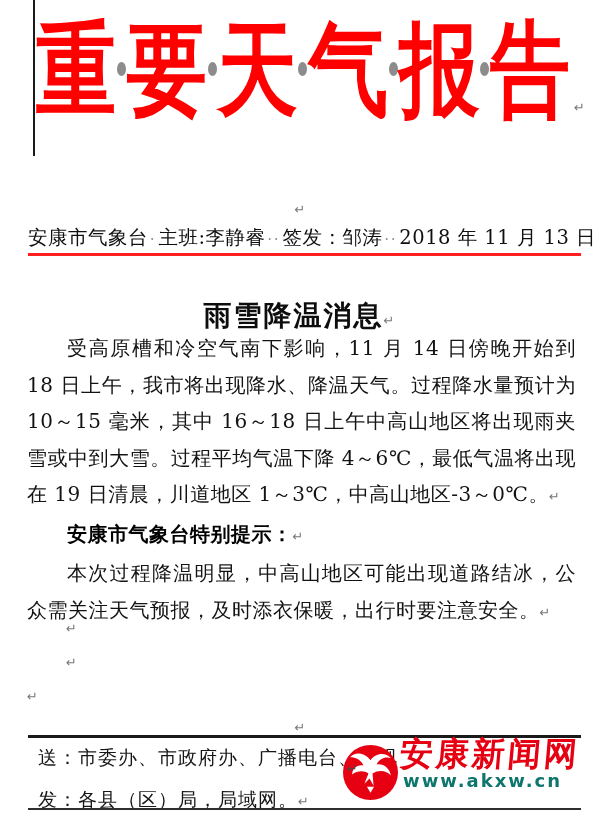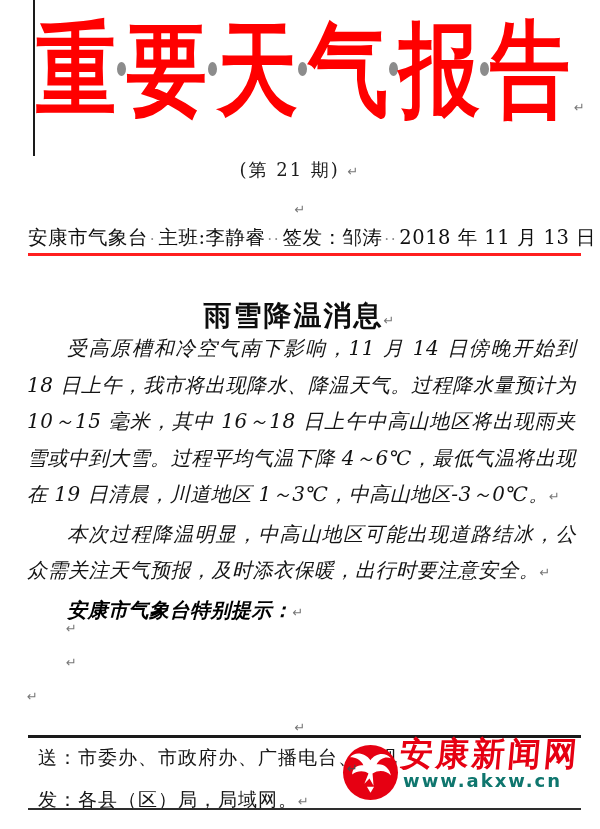--- a/index.html
+++ b/index.html
@@ -44,21 +44,21 @@
   .report-title {
     position:absolute; top:273px; left:0; width:100%; text-align:center;
     font-size:28px; font-weight:700; letter-spacing:2px; color:#0d0d0d;
     font-family:"DejaVu Sans","Liberation Sans",sans-serif;
     margin-top:24px;
   }
 
   .body-text {
     position:absolute; top:330px; left:27px; width:549px;
     font-size:20px; line-height:36.5px; text-align:justify; text-justify:inter-character;
-    color:#131313; letter-spacing:0.5px;font-style:italic;
+    color:#131313; letter-spacing:0.5px;
   }
   .body-text p { text-indent:2em; margin:0; }
   .note-heading { font-weight:700; color:#000; }
 
   .empty-mark { position:absolute; font-size:13px; }
   .em-1 { top:621px; left:66px; }
   .em-2 { top:655px; left:66px; }
   .em-3 { top:689px; left:27px; }
 
   .footer-center-mark { position:absolute; top:717px; left:0; width:100%; text-align:center; }
@@ -102,42 +102,38 @@
     <span class="mast-char">天</span>
     <span class="mast-dot"></span>
     <span class="mast-char">气</span>
     <span class="mast-dot"></span>
     <span class="mast-char">报</span>
     <span class="mast-dot"></span>
     <span class="mast-char">告</span>
   </div>
   <span class="mast-pilcrow pilcrow">↵</span>
 
-  <div class="issue-line">
-    <span>(第 21 期)</span>
-    <span class="pilcrow">↵</span>
-  </div>
 
   <div class="center-mark-1">
     <span class="pilcrow">↵</span>
   </div>
 
   <div class="info-line">
     <span>安康市气象台</span><span class="space-dot">·</span><span>主班:李静睿</span><span class="space-dot">··</span><span>签发：邹涛</span><span class="space-dot">··</span><span>2018 年 11 月 13 日 10 时</span>
   </div>
   <div class="red-underline"></div>
 
   <div class="report-title">
     <span>雨雪降温消息</span><span class="pilcrow">↵</span>
   </div>
 
   <div class="body-text">
     <p><span>受高原槽和冷空气南下影响，11 月 14 日傍晚开始到 18 日上午，我市将出现降水、降温天气。过程降水量预计为 10～15 毫米，其中 16～18 日上午中高山地区将出现雨夹雪或中到大雪。过程平均气温下降 4～6℃，最低气温将出现在 19 日清晨，川道地区 1～3℃，中高山地区-3～0℃。</span><span class="pilcrow">↵</span></p>
+    <p><span class="note-heading">安康市气象台特别提示：</span><span class="pilcrow">↵</span></p>
     <p><span>本次过程降温明显，中高山地区可能出现道路结冰，公众需关注天气预报，及时添衣保暖，出行时要注意安全。</span><span class="pilcrow">↵</span></p>
-    <p><span class="note-heading">安康市气象台特别提示：</span><span class="pilcrow">↵</span></p>
   </div>
 
   <div class="empty-mark em-1"><span class="pilcrow">↵</span></div>
   <div class="empty-mark em-2"><span class="pilcrow">↵</span></div>
   <div class="empty-mark em-3"><span class="pilcrow">↵</span></div>
 
   <div class="footer-center-mark">
     <span class="pilcrow">↵</span>
   </div>
   <div class="rule-top"></div>

